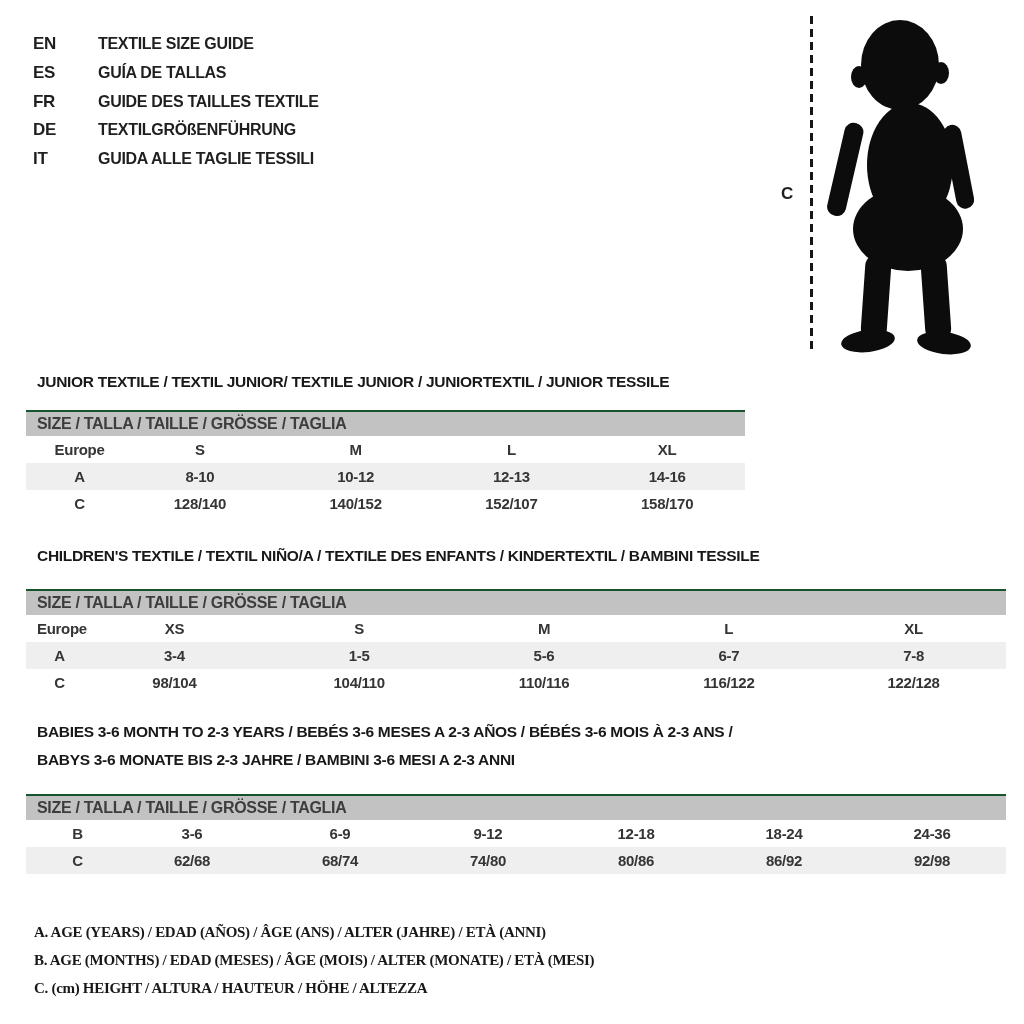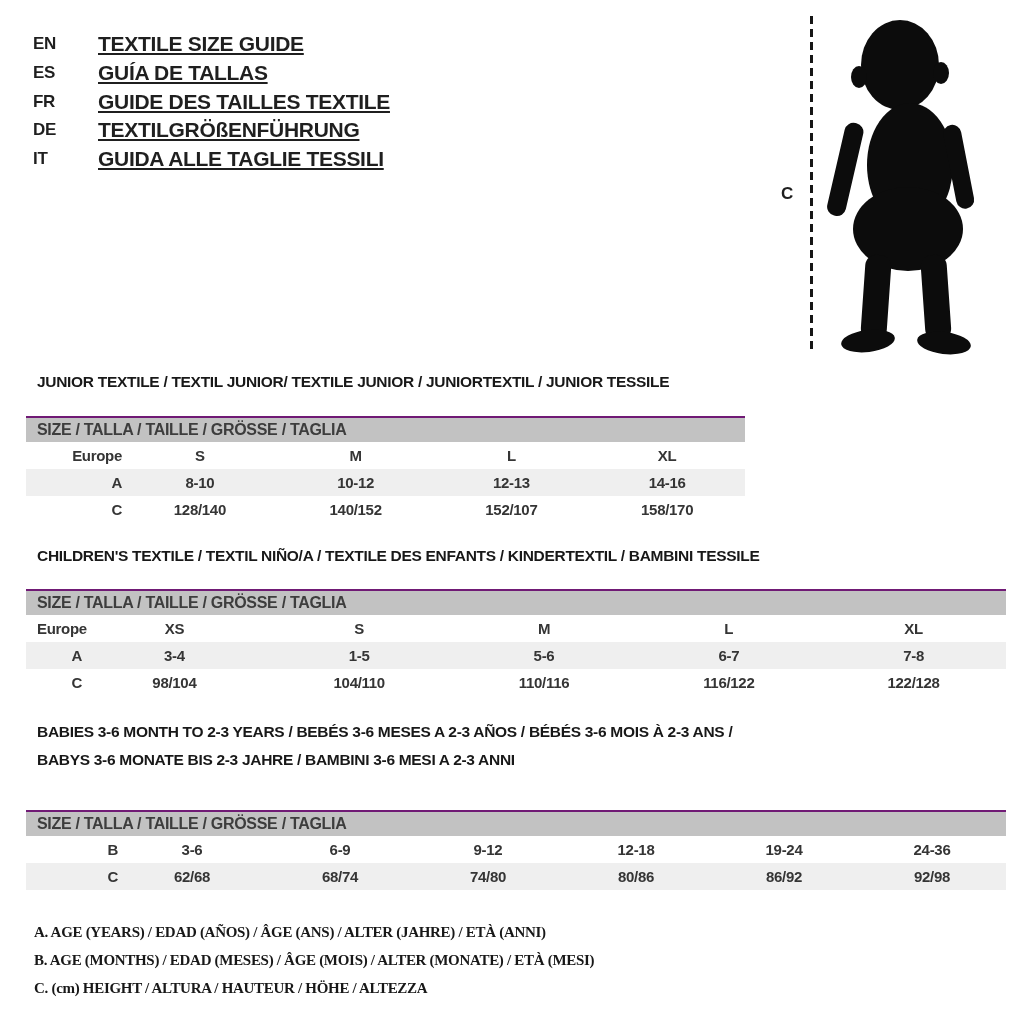--- a/index.html
+++ b/index.html
@@ -7,53 +7,53 @@
   .page {
     position:relative; width:1024px; height:1024px; background:#ffffff;
     font-family:"Liberation Sans","DejaVu Sans",sans-serif;
     color:#1f1f1f; overflow:hidden; letter-spacing:-0.3px;
   }
 
   
   .lang-block { position:absolute; top:30px; left:33px; }
   .lang-row { display:flex; line-height:28.8px; }
   .lang-code { width:65px; font-size:17px; font-weight:700; }
-  .lang-title { font-size:21px; font-weight:700;text-decoration:underline; }
+  .lang-title { font-size:16px; font-weight:700; }
 
   
   .figure { position:absolute; top:0; left:0; width:1024px; height:360px; }
   .dash-line {
     position:absolute; left:810px; top:16px; width:3px; height:338px;
     background:repeating-linear-gradient(to bottom,#161616 0 8px,transparent 8px 13px);
   }
   .c-label { position:absolute; left:781px; top:184px; font-size:17px; font-weight:700; }
   .baby-svg { position:absolute; left:826px; top:15px; }
 
   
   section { position:absolute; left:26px; }
   .sec-junior   { top:372px; width:719px; }
   .sec-children { top:546px; width:980px; }
   .sec-babies   { top:718px; width:980px; }
 
   .sec-title { margin-left:11px; font-size:15.5px; font-weight:700; line-height:19px; color:#181818; }
-  .sec-junior   .sec-title { margin-bottom:25px; }
+  .sec-junior   .sec-title { margin-bottom:19px; }
   .sec-children .sec-title { margin-bottom:24px; }
-  .sec-babies   .sec-title { line-height:28px; margin-bottom:36px; }
+  .sec-babies   .sec-title { line-height:28px; margin-bottom:20px; }
 
   .bar {
-    height:26px; line-height:23px; background:#c2c2c2; border-top:2px solid #701a75;
+    height:26px; line-height:23px; background:#c2c2c2; border-top:2px solid #14532d;
     padding-left:11px; font-size:16px; font-weight:700; color:#3d3d3d;
   }
   .row { display:grid; height:27px; line-height:27px; font-size:15px; font-weight:700; color:#353535; }
   .row.shaded { background:#efefef; }
   .c4 .row { grid-template-columns:96px repeat(4,1fr); }
   .c5 .row { grid-template-columns:56px repeat(5,1fr); }
   .c6 .row { grid-template-columns:92px repeat(6,1fr); }
   .cell { text-align:center; }
-  .cell.label { text-align:right; padding-left:11px; }
+  .cell.label { text-align:center; padding-left:11px; }
 
   
   .legend { position:absolute; top:912px; left:26px; padding:6px 0 0 8px;font-family:Liberation Serif, serif; }
   .legend-line { line-height:28px; font-size:15px; font-weight:700; color:#181818; }
 </style>
 </head>
 <body>
 
 <div class="page">
 
@@ -168,21 +168,21 @@
           <div>BABYS 3-6 MONATE BIS 2-3 JAHRE / BAMBINI 3-6 MESI A 2-3 ANNI</div>
         </div>
         <div class="table c6">
           <div class="bar">SIZE / TALLA / TAILLE / GRÖSSE / TAGLIA</div>
           <div class="row">
             <div class="cell label">B</div>
             <div class="cell">3-6</div>
             <div class="cell">6-9</div>
             <div class="cell">9-12</div>
             <div class="cell">12-18</div>
-            <div class="cell">19-24</div>
+            <div class="cell">18-24</div>
             <div class="cell">24-36</div>
           </div>
           <div class="row shaded">
             <div class="cell label">C</div>
             <div class="cell">62/68</div>
             <div class="cell">68/74</div>
             <div class="cell">74/80</div>
             <div class="cell">80/86</div>
             <div class="cell">86/92</div>
             <div class="cell">92/98</div>

